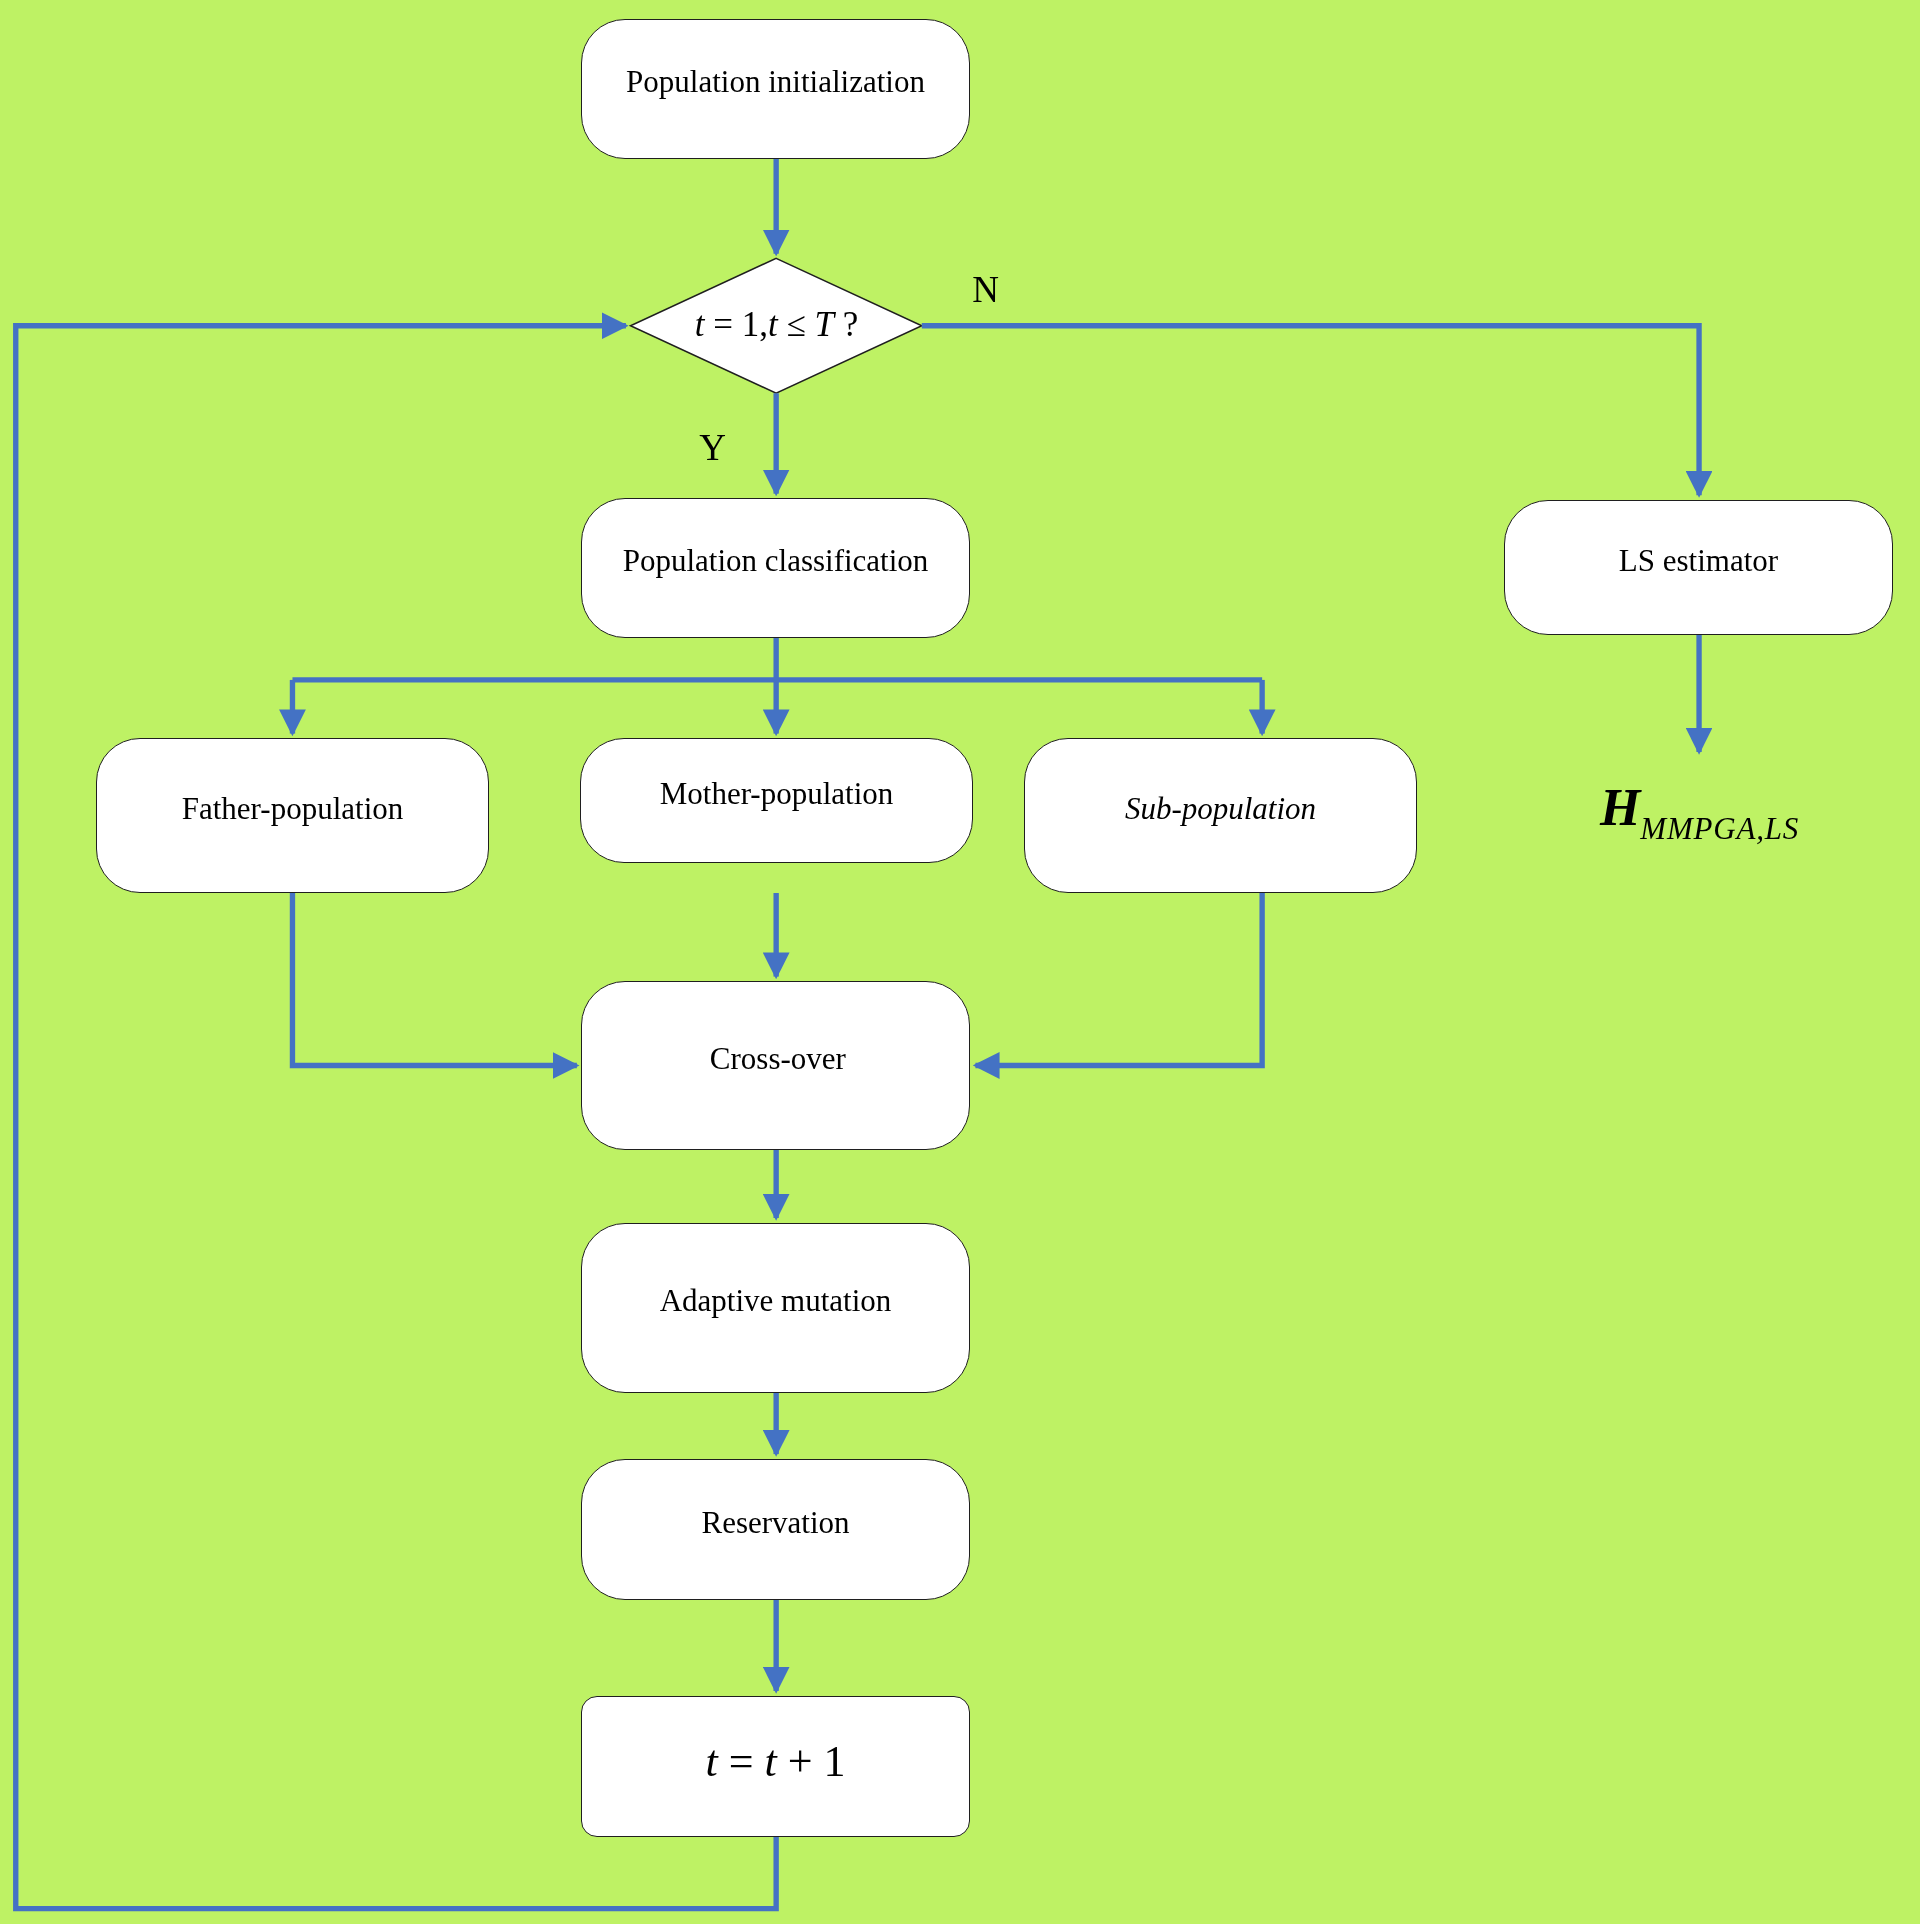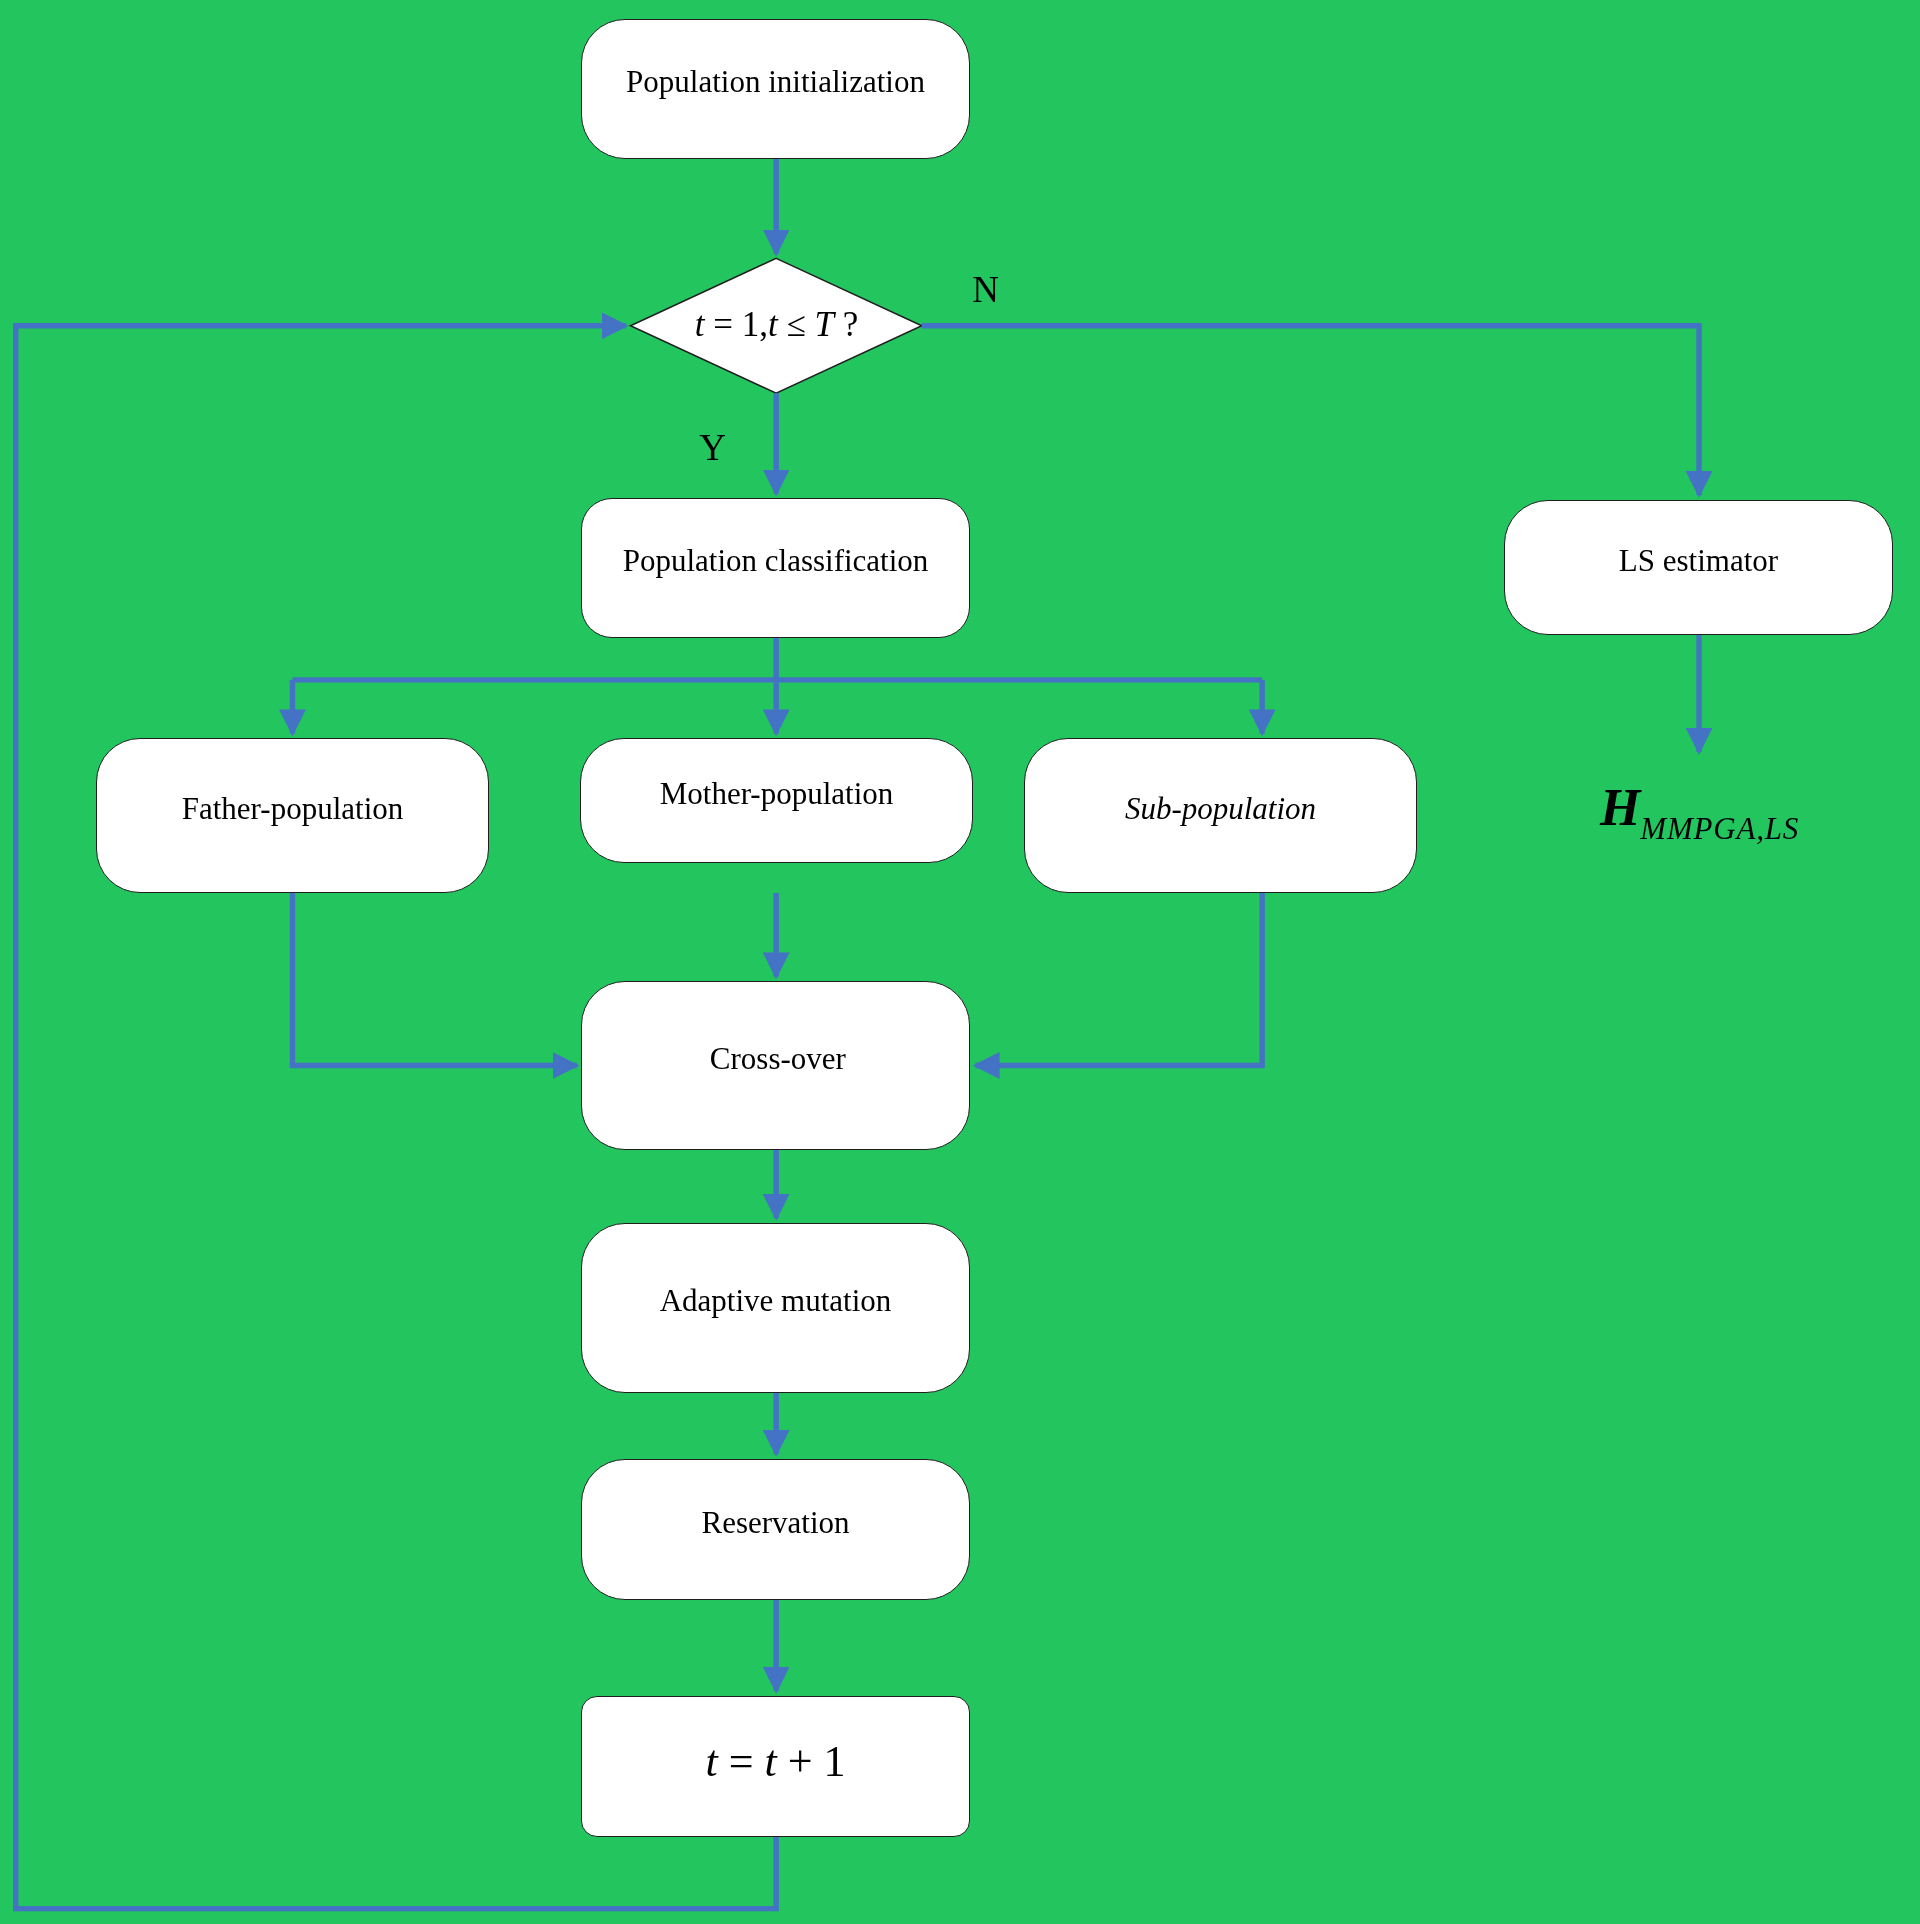--- a/index.html
+++ b/index.html
@@ -5,21 +5,21 @@
   :root{
     --accent:#4472C4;
     --node-border:#1f1f1f;
     --text:#000000;
   }
   html,body{margin:0;padding:0;background:#ffffff;}
   .canvas{
     position:relative;
     width:1921px;
     height:1924px;
-    background:#22c55e;
+    background:#bef264;
     overflow:hidden;
     font-family:"Liberation Serif", serif;
     color:var(--text);
   }
   svg.wires{
     position:absolute;
     left:0;top:0;
     width:1921px;height:1924px;
     z-index:1;
   }
@@ -134,21 +134,21 @@
   </div>
 
   <div class="floating branch-label" style="left:955px; top:268px; width:61px;">
     <span>N</span>
   </div>
 
   <div class="floating branch-label" style="left:682px; top:426px; width:61px;">
     <span>Y</span>
   </div>
 
-  <div class="node" style="left:581px; top:498px; width:389px; height:140px;border-radius:31px;">
+  <div class="node" style="left:581px; top:498px; width:389px; height:140px;">
     <span>Population classification</span>
   </div>
 
   <div class="node" style="left:1504px; top:500px; width:389px; height:135px;">
     <span>LS estimator</span>
   </div>
 
   <div class="floating output-label" style="left:1500px; top:778px; width:399px;">
     <span>H</span><span class="sub">MMPGA,LS</span>
   </div>

